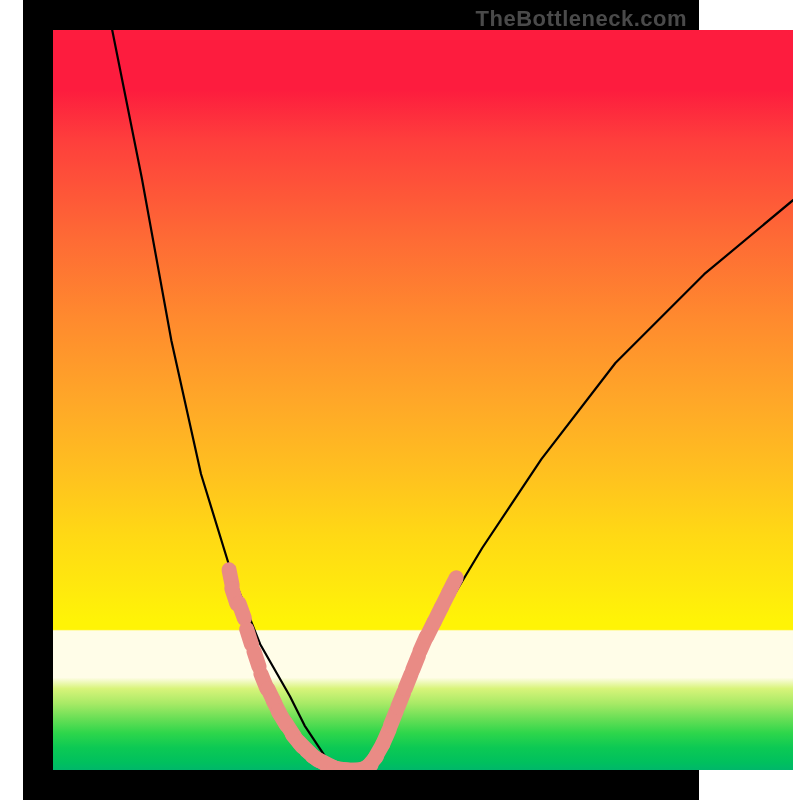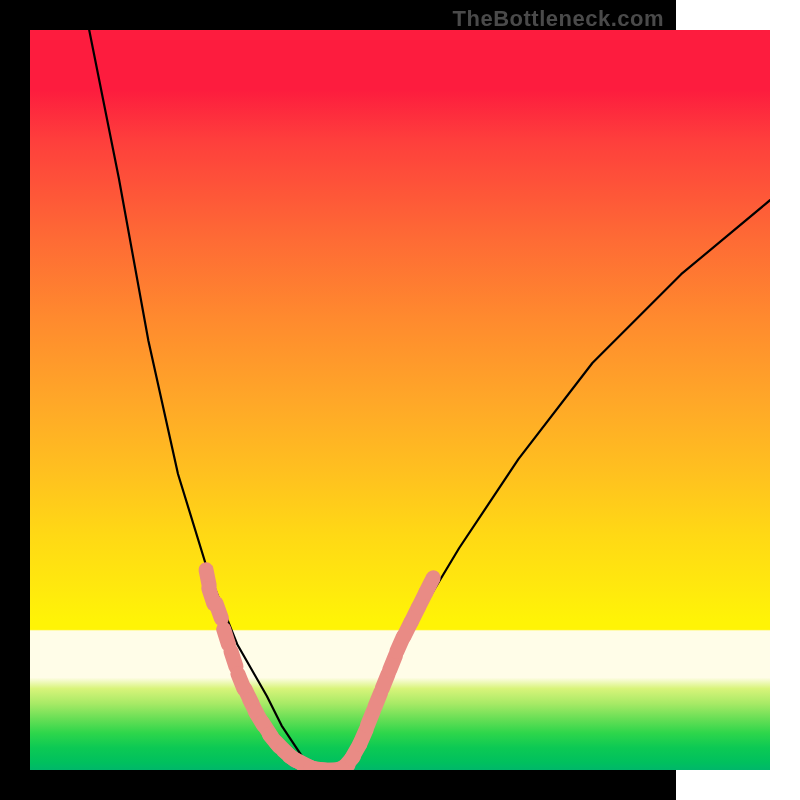--- a/index.html
+++ b/index.html
@@ -9,20 +9,21 @@
     height: 800px;
     overflow: hidden;
     font-family: Arial, Helvetica, sans-serif;
   }
   .frame {
     width: 676px;
     height: 800px;
     background: #000;
     position: relative;
     box-sizing: border-box;
+    margin-left: 23px;
   }
   .watermark {
     position: absolute;
     top: 6px;
     right: 12px;
     color: #4a4a4a;
     font-size: 22px;
     font-weight: bold;
     letter-spacing: 0.5px;
     z-index: 50;

